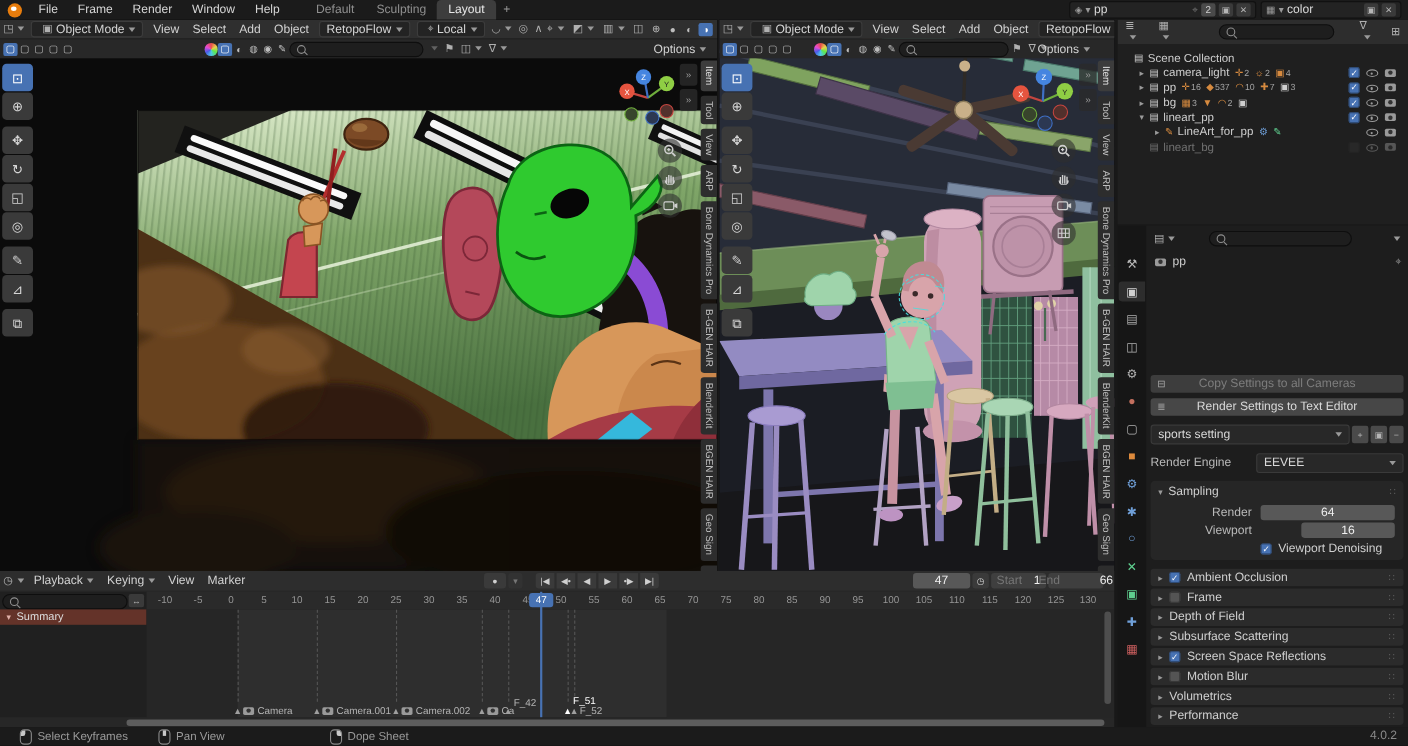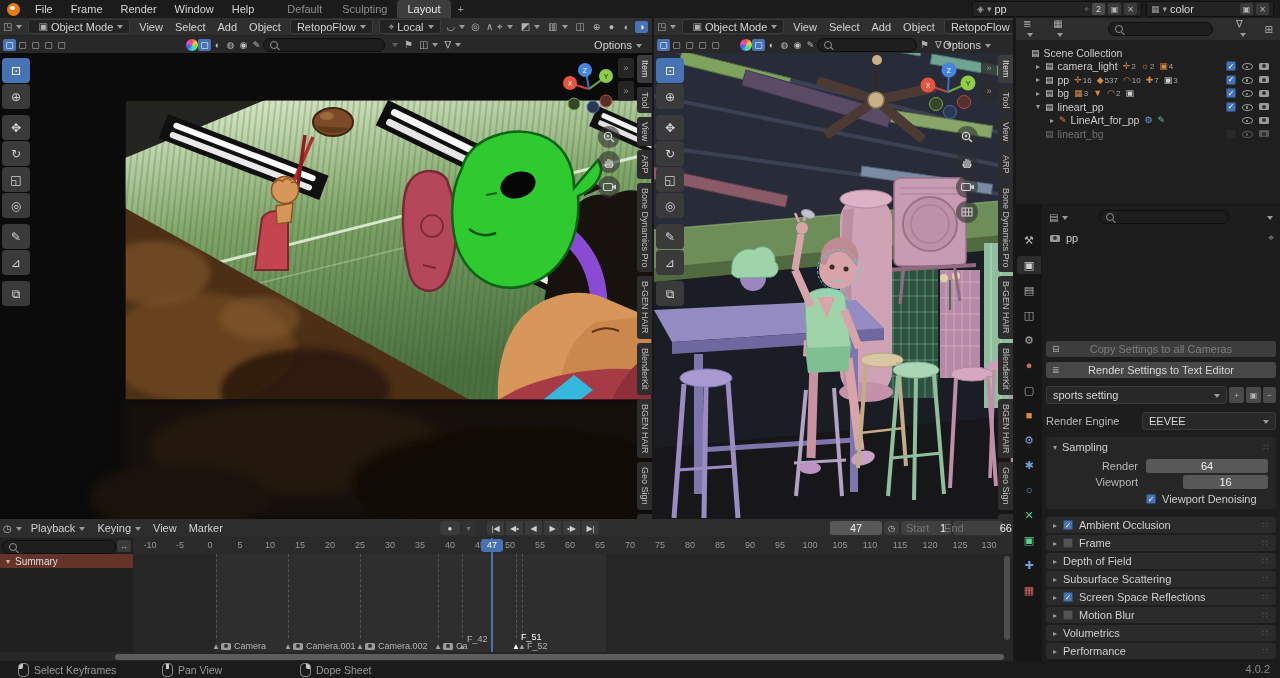--- a/index.html
+++ b/index.html
@@ -1037,21 +1037,21 @@
     <div class="hscroll"></div>
     <div class="vscroll"></div>
   </div>
 
   <div class="abs status">
     <div id="keymap" style="position:relative;height:100%;text-decoration:underline;">
         <span class="kmitem" style="left: 18px;">
           <span class="mbtn l"></span>
           <span>Select Keyframes</span>
         </span>
-        <span class="kmitem" style="left: 162px;">
+        <span class="kmitem" style="left: 144px;">
           <span class="mbtn m"></span>
           <span>Pan View</span>
         </span>
         <span class="kmitem" style="left: 300px;">
           <span class="mbtn r"></span>
           <span>Dope Sheet</span>
         </span>
       </div>
     <span style="position:absolute;right:10px;top:2px;color:#8a8a8a;">4.0.2</span>
   </div>

